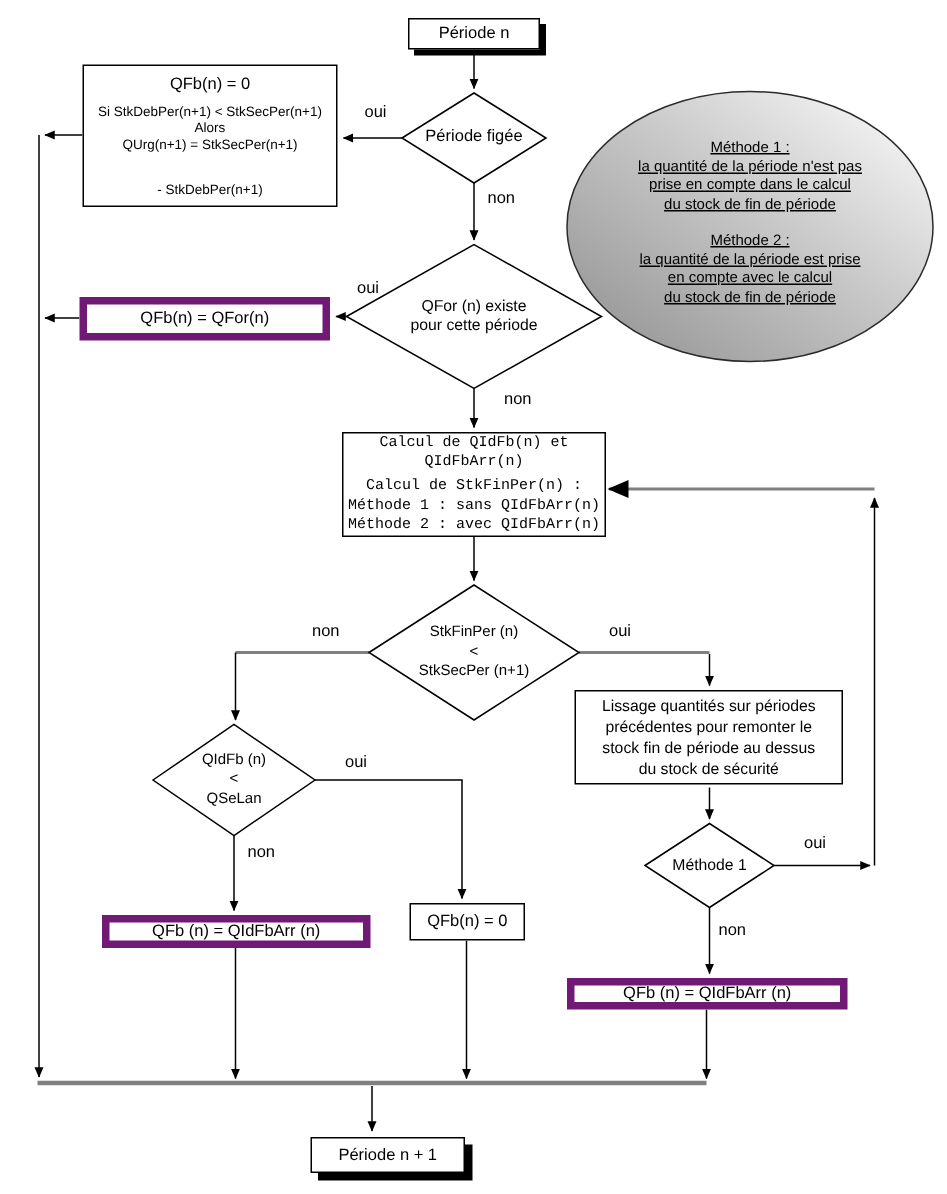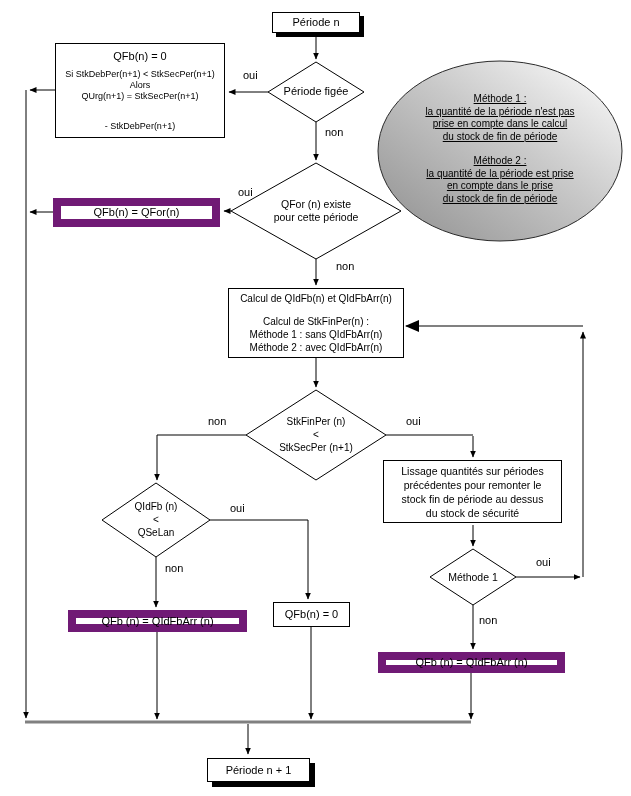--- a/index.html
+++ b/index.html
@@ -2,21 +2,21 @@
 <html><head>
 <meta charset="utf-8">
 <style>
   html,body{margin:0;padding:0;background:#fff;}
   #stage{position:relative;width:631px;height:796px;background:#fff;overflow:hidden;
          font-family:"Liberation Sans",sans-serif;color:#000;}
   #wires{position:absolute;left:0;top:0;width:631px;height:796px;}
   .box{position:absolute;background:#fff;border:1px solid #000;box-sizing:border-box;
        display:flex;flex-direction:column;align-items:center;justify-content:center;
        text-align:center;font-size:11px;line-height:13px;}
-  .grayb{border:8px solid #701a75;}
+  .grayb{border:5px solid #701a75;}
   .shadowed{box-shadow:4px 4px 0 0 #000;}
   .bigshadow{box-shadow:5px 5px 0 0 #000;}
   .dtext{position:absolute;text-align:center;font-size:10px;line-height:13px;}
   .lbl{position:absolute;font-size:11px;line-height:11px;}
   .t9{font-size:9px;line-height:11px;}
   .t10{font-size:10px;line-height:13px;}
   .t11{font-size:11px;line-height:13px;}
   .mb6{margin-bottom:6px;}
   .mt3{margin-top:19px;}
   .notebox{position:absolute;left:388;top:93px;width:224px;text-align:center;
@@ -95,21 +95,21 @@
   </div>
 
   <div class="notebox">
     <div>Méthode 1 :</div>
     <div>la quantité de la période n'est pas</div>
     <div>prise en compte dans le calcul</div>
     <div>du stock de fin de période</div>
     <div class="gap12"></div>
     <div>Méthode 2 :</div>
     <div>la quantité de la période est prise</div>
-    <div>en compte dans le prise</div>
+    <div>en compte avec le calcul</div>
     <div>du stock de fin de période</div>
   </div>
 
   <div class="dtext t11" style="left:264px;top:85px;width:104px;">Période figée</div>
 
   <div class="dtext" style="left:236px;top:198px;width:160px;font-size:10.5px;">
     <div>QFor (n) existe</div>
     <div>pour cette période</div>
   </div>
 
@@ -124,21 +124,21 @@
     <div>&lt;</div>
     <div>QSeLan</div>
   </div>
 
   <div class="dtext" style="left:433px;top:571px;width:80px;font-size:10.5px;">Méthode 1</div>
 
   <div class="box grayb" style="left:53px;top:198px;width:167px;height:29px;">
     <div>QFb(n)  = QFor(n)</div>
   </div>
 
-  <div class="box" style="left:228px;top:288px;width:176px;height:70px;">
+  <div class="box" style="left:228px;top:288px;width:176px;height:70px;font-family:Liberation Mono, monospace;">
     <div class="t10">Calcul de QIdFb(n) et QIdFbArr(n)</div>
     <div class="gap10"></div>
     <div class="t10">Calcul de StkFinPer(n) :</div>
     <div class="t10">Méthode 1 : sans QIdFbArr(n)</div>
     <div class="t10">Méthode 2 : avec QIdFbArr(n)</div>
   </div>
 
   <div class="box" style="left:383px;top:460px;width:179px;height:63px;font-size:10.5px;line-height:14px;">
     <div>Lissage quantités sur périodes</div>
     <div>précédentes pour remonter le</div>

